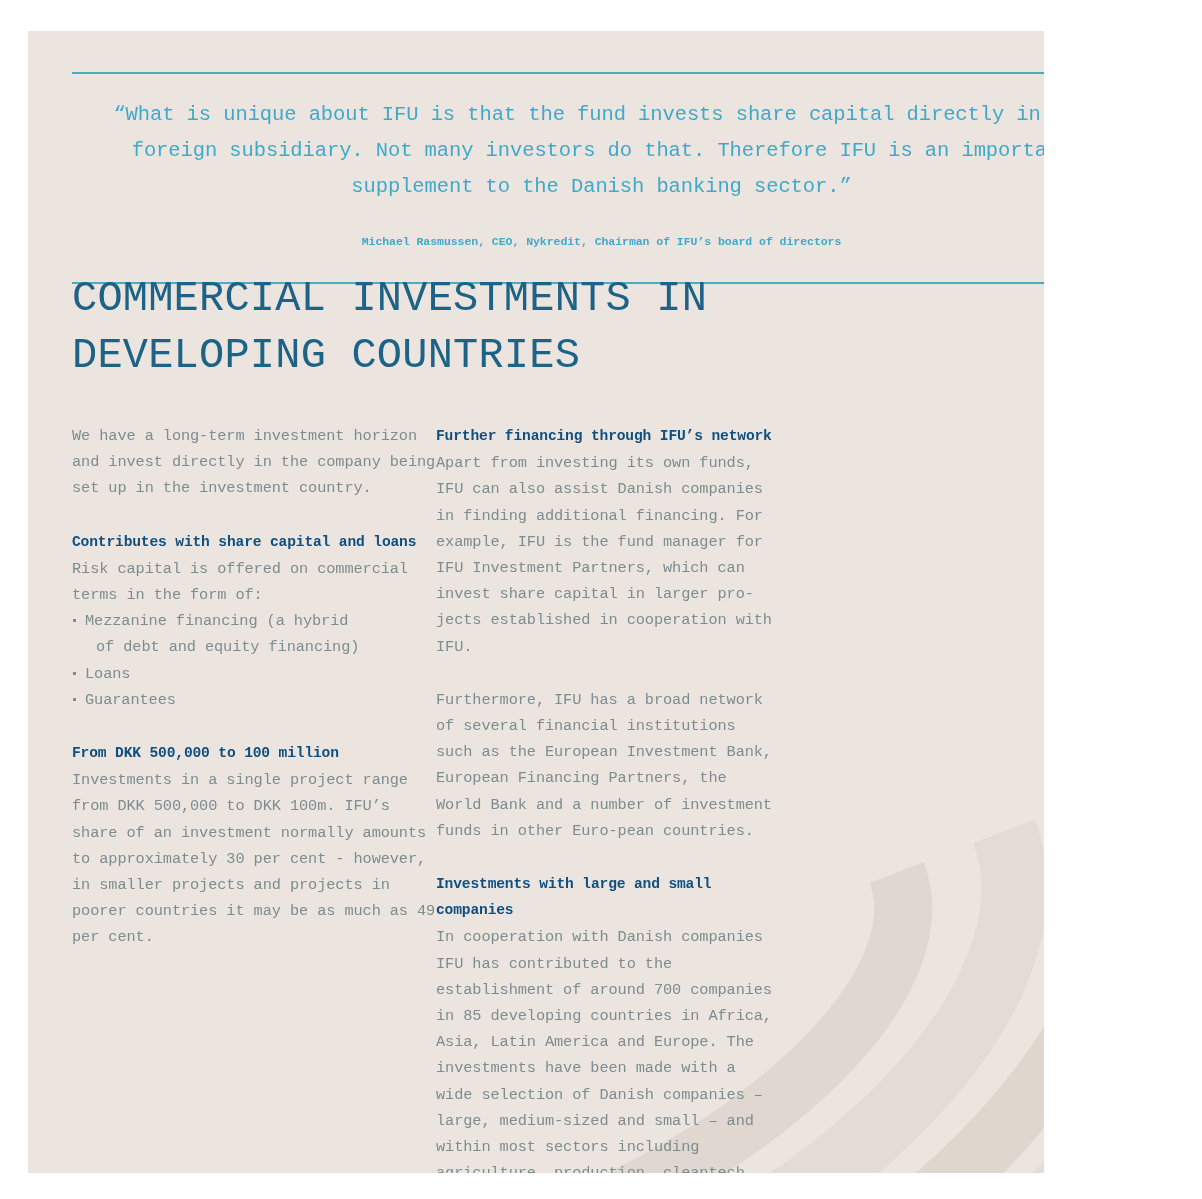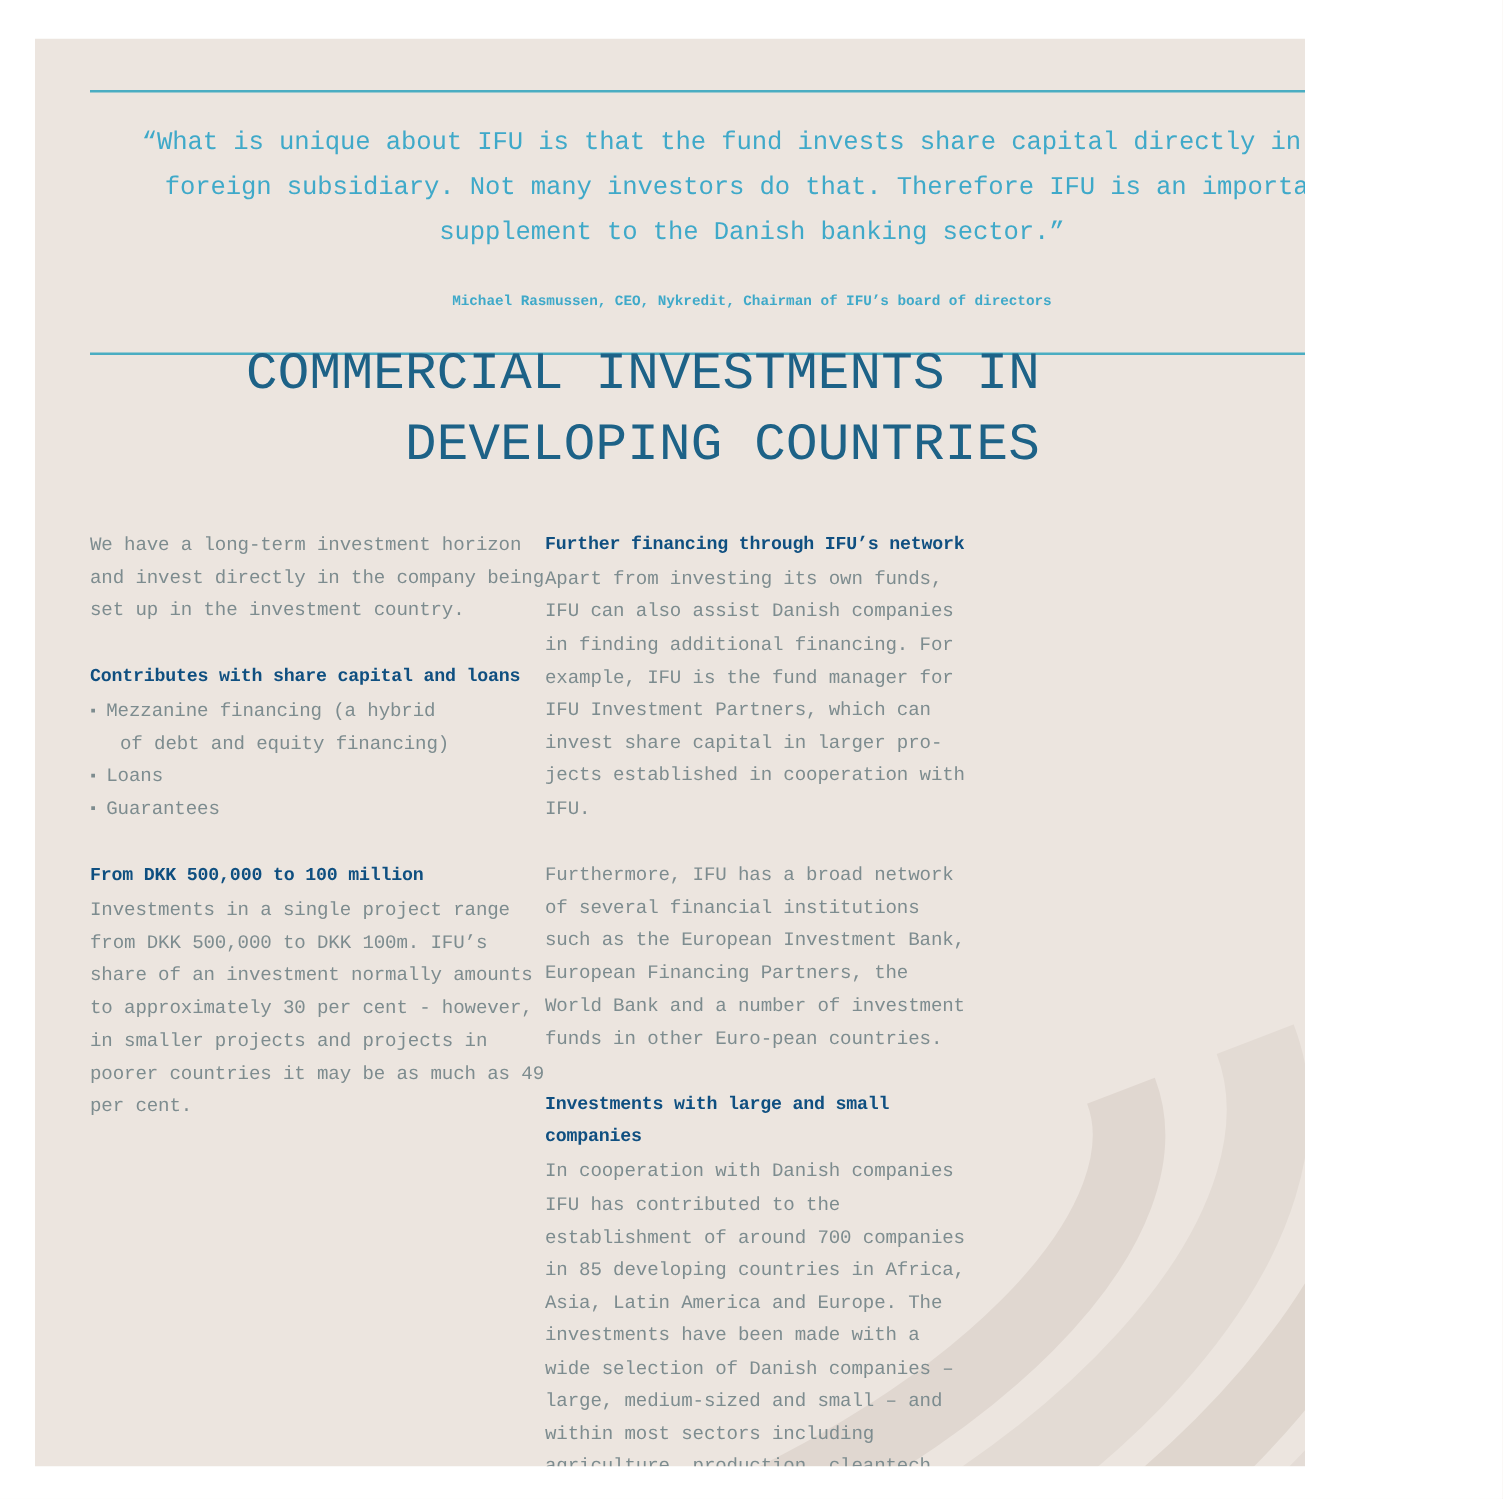--- a/index.html
+++ b/index.html
@@ -72,21 +72,20 @@
     position: absolute;
     left: 44px;
     top: 240px;
     width: 760px;
     margin: 0;
     color: #1d6287;
     font-size: 42px;
     font-weight: 300;
     line-height: 57px;
     letter-spacing: 0.2px;
-    text-align: right;
   }
 
   
   #columns {
     position: absolute;
     left: 44px;
     top: 392px;
     width: 1062px;
     display: flex;
   }
@@ -179,20 +178,21 @@
 
   <div id="columns">
 
 
     <div class="col" id="col-middle">
       <div class="section">
         <p class="body-text">We have a long-term investment horizon and invest directly in the company being set up in the investment country.</p>
       </div>
       <div class="section">
         <p class="section-heading">Contributes with share capital and loans</p>
+        <p class="body-text">Risk capital is offered on commercial terms in the form of:</p>
         <ul class="bullet-list">
           <li><span class="bullet-dot"></span><span>Mezzanine financing (a hybrid</span></li>
           <li class="cont"><span>of debt and equity financing)</span></li>
           <li><span class="bullet-dot"></span><span>Loans</span></li>
           <li><span class="bullet-dot"></span><span>Guarantees</span></li>
         </ul>
       </div>
       <div class="section">
         <p class="section-heading">From DKK 500,000 to 100 million</p>
         <p class="body-text">Investments in a single project range from DKK 500,000 to DKK 100m. IFU’s share of an investment normally amounts to approximately 30 per cent - however, in smaller projects and projects in poorer countries it may be as much as 49 per cent.</p>

